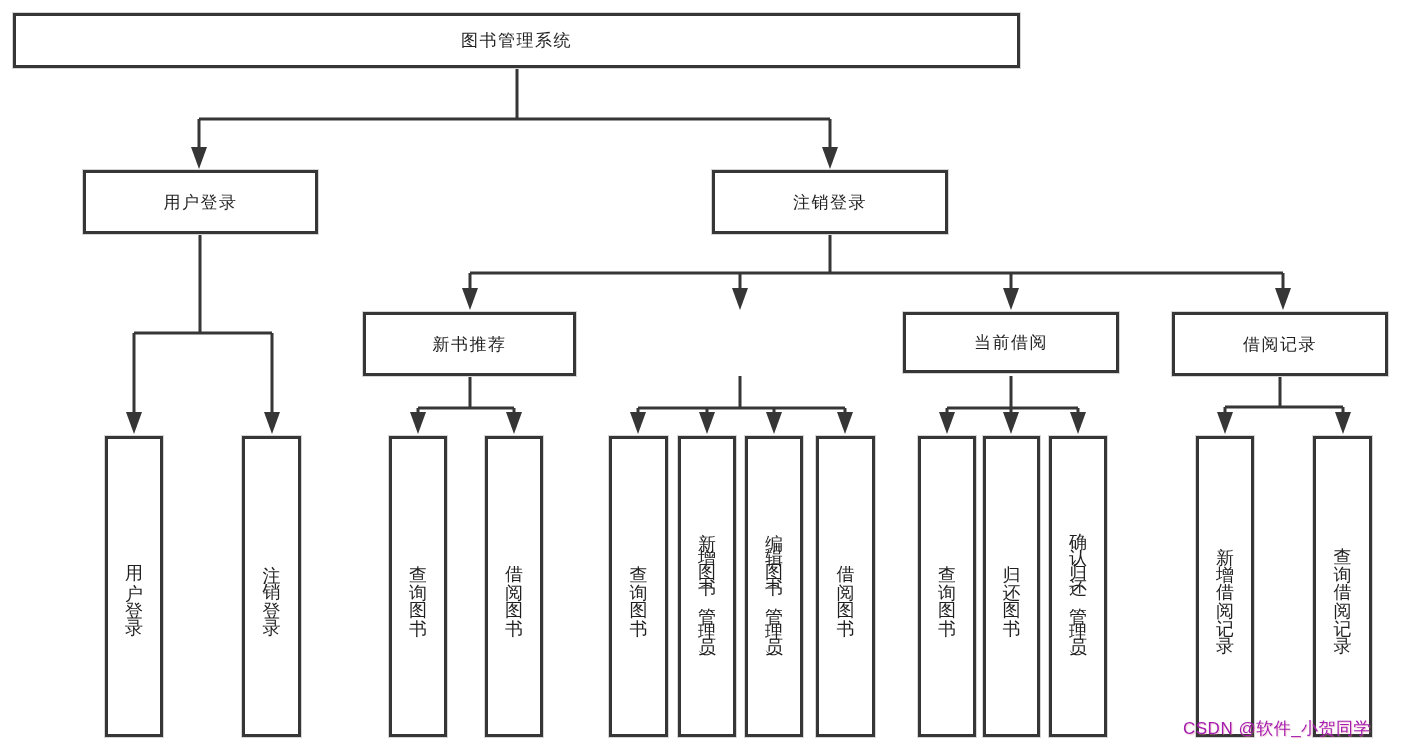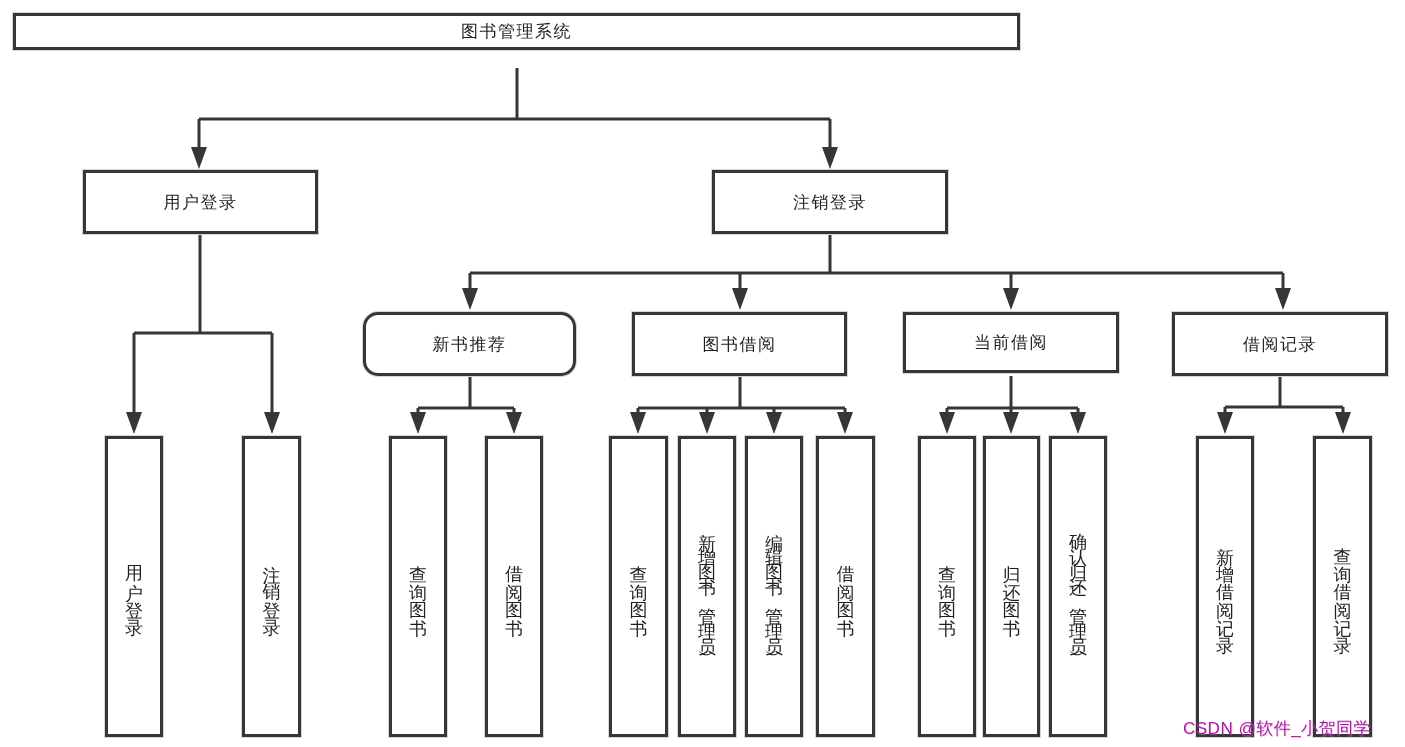--- a/index.html
+++ b/index.html
@@ -96,36 +96,33 @@
       <polygon points="766,412 782,412 774,434"></polygon>
       <polygon points="837,412 853,412 845,434"></polygon>
       <polygon points="939,412 955,412 947,434"></polygon>
       <polygon points="1003,412 1019,412 1011,434"></polygon>
       <polygon points="1070,412 1086,412 1078,434"></polygon>
       <polygon points="1217,412 1233,412 1225,434"></polygon>
       <polygon points="1335,412 1351,412 1343,434"></polygon>
     </g>
   </svg>
 
-  <div class="node node-h" style="left:13px; top:13px; width:1007px; height:37px;">
+  <div class="node node-h" style="left:13px; top:13px; width:1007px; height:55px;">
     <span>图书管理系统</span>
   </div>
 
   <div class="node node-h" style="left:83px; top:170px; width:235px; height:64px;">
     <span>用户登录</span>
   </div>
   <div class="node node-h" style="left:712px; top:170px; width:236px; height:64px;">
     <span>注销登录</span>
   </div>
 
-  <div class="node node-h" style="left:363px; top:312px; width:213px; height:64px;border-radius:15px;">
+  <div class="node node-h" style="left:363px; top:312px; width:213px; height:64px;">
     <span>新书推荐</span>
-  </div>
-  <div class="node node-h" style="left:632px; top:312px; width:215px; height:64px;">
-    <span>图书借阅</span>
   </div>
   <div class="node node-h" style="left:903px; top:312px; width:216px; height:61px;">
     <span>当前借阅</span>
   </div>
   <div class="node node-h" style="left:1172px; top:312px; width:216px; height:64px;">
     <span>借阅记录</span>
   </div>
 
   <div class="node node-v" style="left:105px; top:436px; width:58px; height:301px;">
     <span class="leaf-label">用户登录</span>

